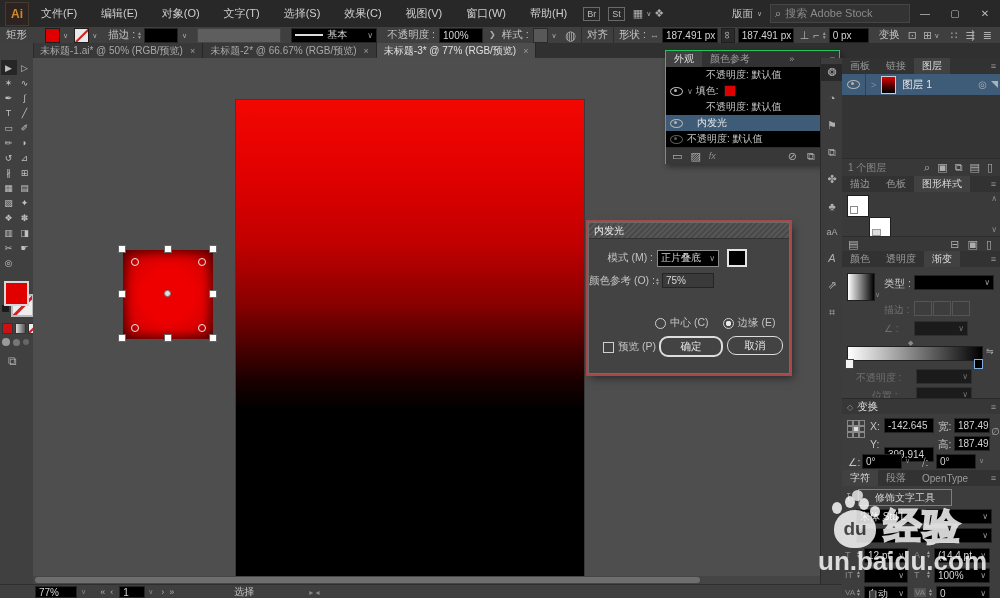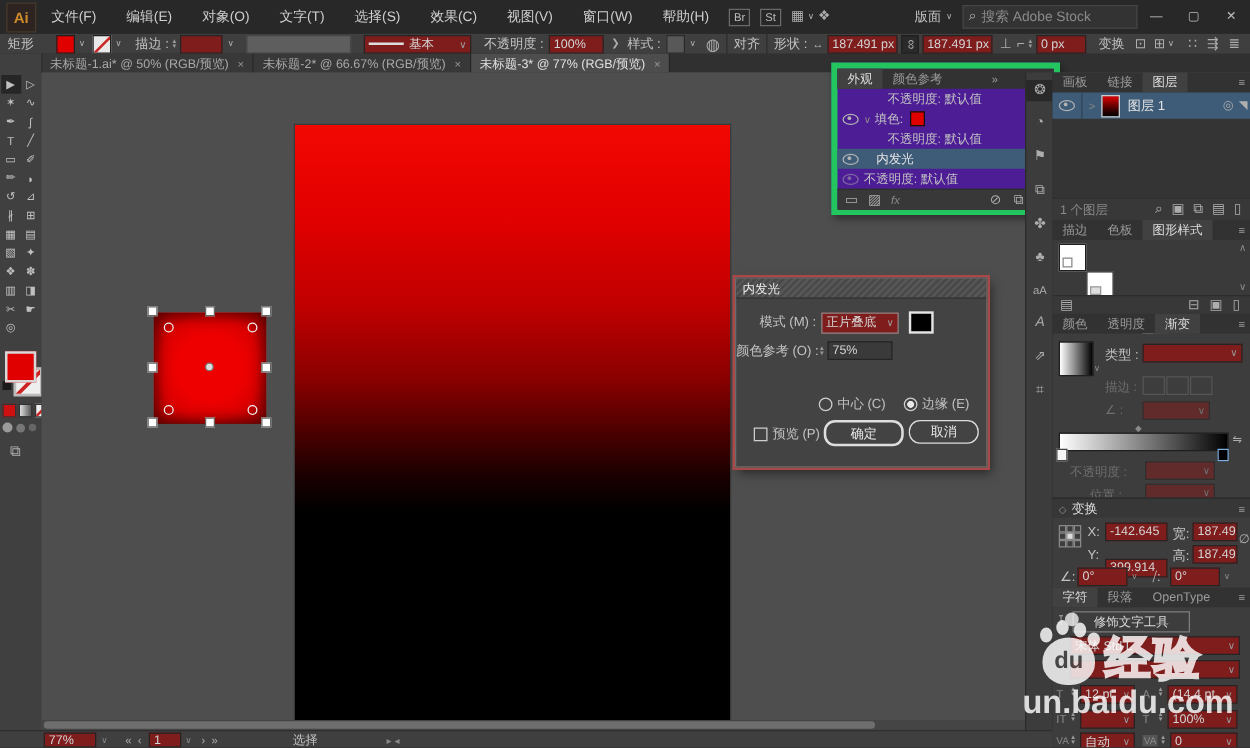--- a/index.html
+++ b/index.html
@@ -5,21 +5,21 @@
   html,body{margin:0;padding:0;background:#222;}
   .app{position:relative;width:1000px;height:598px;overflow:hidden;
        font-family:"Liberation Sans","DejaVu Sans",sans-serif;font-size:11px;color:#c8c8c8;
        background:#4e4e4e;-webkit-font-smoothing:antialiased;}
   .a{position:absolute;}
   .r{display:flex;align-items:center;}
   .lb{color:#c3c3c3;font-size:10.5px;white-space:nowrap;}
   .dim{color:#8a8a8a;}
   .dis{color:#6e6e6e;}
   .ic{color:#adadad;font-size:11px;line-height:1;text-align:center;}
-  .fld{background:#7f1d1d;border:1px solid #242424;color:#d4d4d4;font-size:10px;
+  .fld{background:#000000;border:1px solid #242424;color:#d4d4d4;font-size:10px;
        display:flex;align-items:center;padding:0 3px;height:15px;box-sizing:border-box;white-space:nowrap;overflow:hidden;}
   .ch{color:#9a9a9a;font-size:8px;margin-left:auto;padding-left:2px;}
   .sep{width:1px;background:#2d2d2d;height:18px;margin:0 5px;}
   .stp{display:inline-flex;flex-direction:column;line-height:4px;font-size:5px;color:#9a9a9a;margin:0 2px;}
   .eye{display:inline-block;width:11px;height:7px;border:1px solid #b3b3b3;border-radius:50%;position:relative;}
   .eye::after{content:"";position:absolute;left:3px;top:1px;width:3px;height:3px;background:#b3b3b3;border-radius:50%;}
   .menu-bar{left:0;top:0;width:1000px;height:27px;background:#282828;border-bottom:1px solid #1d1d1d;display:flex;align-items:center;}
   .menu-item{padding:0 12px;color:#cfcfcf;font-size:11px;white-space:nowrap;}
   .logo{width:22px;height:22px;margin-left:5px;background:#2d2421;color:#d08b28;font-weight:bold;
         display:flex;align-items:center;justify-content:center;border:1px solid #473a2c;font-size:12px;}
@@ -215,21 +215,21 @@
     <span class="a" style="left:118px;top:334px;width:6px;height:6px;background:#fff;border:1px solid #666"></span>
     <span class="a" style="left:164px;top:334px;width:6px;height:6px;background:#fff;border:1px solid #666"></span>
     <span class="a" style="left:209px;top:334px;width:6px;height:6px;background:#fff;border:1px solid #666"></span>
     <span class="a" style="left:131px;top:258px;width:6px;height:6px;border:1.5px solid #eee;border-radius:50%"></span>
     <span class="a" style="left:198px;top:258px;width:6px;height:6px;border:1.5px solid #eee;border-radius:50%"></span>
     <span class="a" style="left:131px;top:324px;width:6px;height:6px;border:1.5px solid #eee;border-radius:50%"></span>
     <span class="a" style="left:198px;top:324px;width:6px;height:6px;border:1.5px solid #eee;border-radius:50%"></span>
     <span class="a" style="left:164px;top:290px;width:5px;height:5px;background:#ddd;border:1px solid #777;border-radius:50%"></span>
   </div>
 
-  <div class="a" style="left:665px;top:50px;width:173px;height:112px;background:#4c1d95;border:5px solid #22c55e;box-shadow:2px 3px 6px rgba(0,0,0,.4)">
+  <div class="a" style="left:665px;top:50px;width:173px;height:112px;background:#000000;border:1px solid #22c55e;box-shadow:2px 3px 6px rgba(0,0,0,.4)">
     <div class="panel-tabs">
       <span class="ptab act">外观</span>
       <span class="ptab">颜色参考</span>
       <span class="pmenu">»</span>
       <span class="pmenu">≡</span>
     </div>
     <div class="a r" style="left:0;top:16px;width:173px;height:16px">
       <span style="width:40px"></span>
         <span class="lb" style="font-size:10px">不透明度: 默认值</span>
       <span class="dim" style="margin-left:auto;margin-right:3px;font-size:8px">∧</span>

